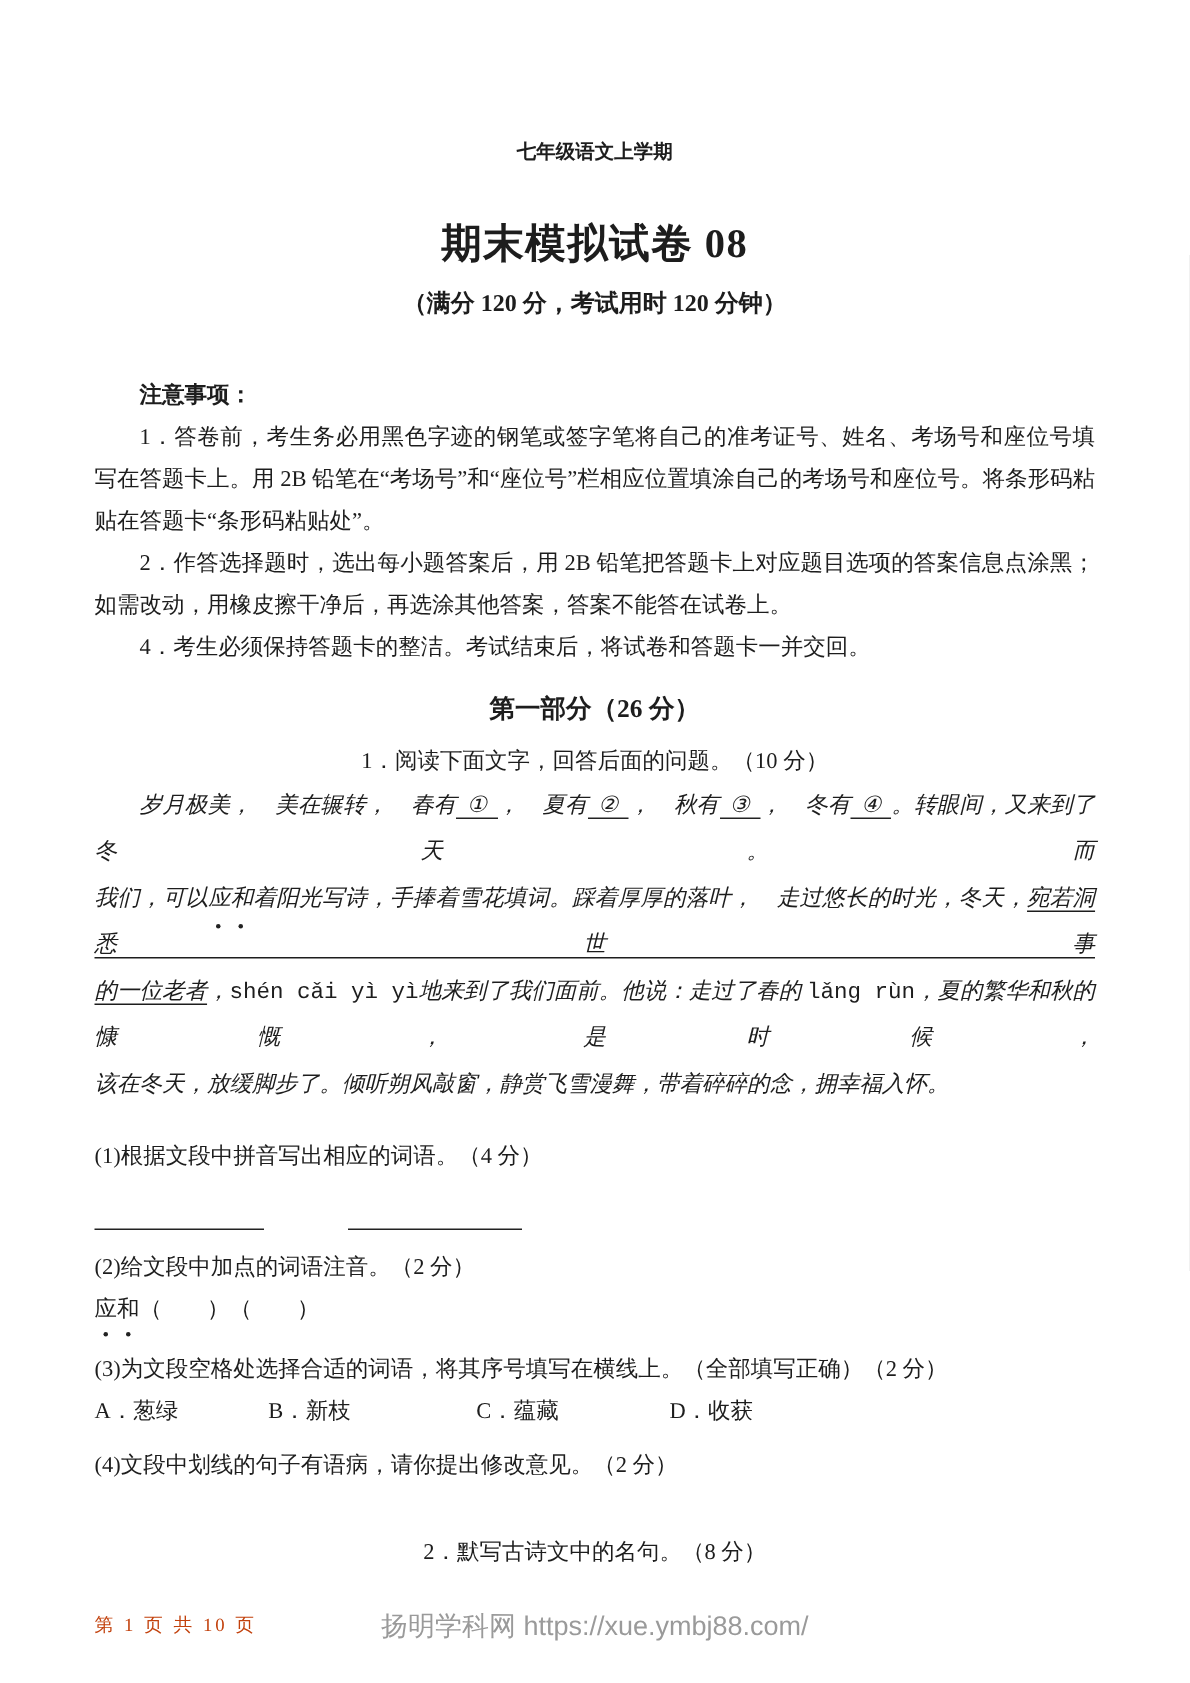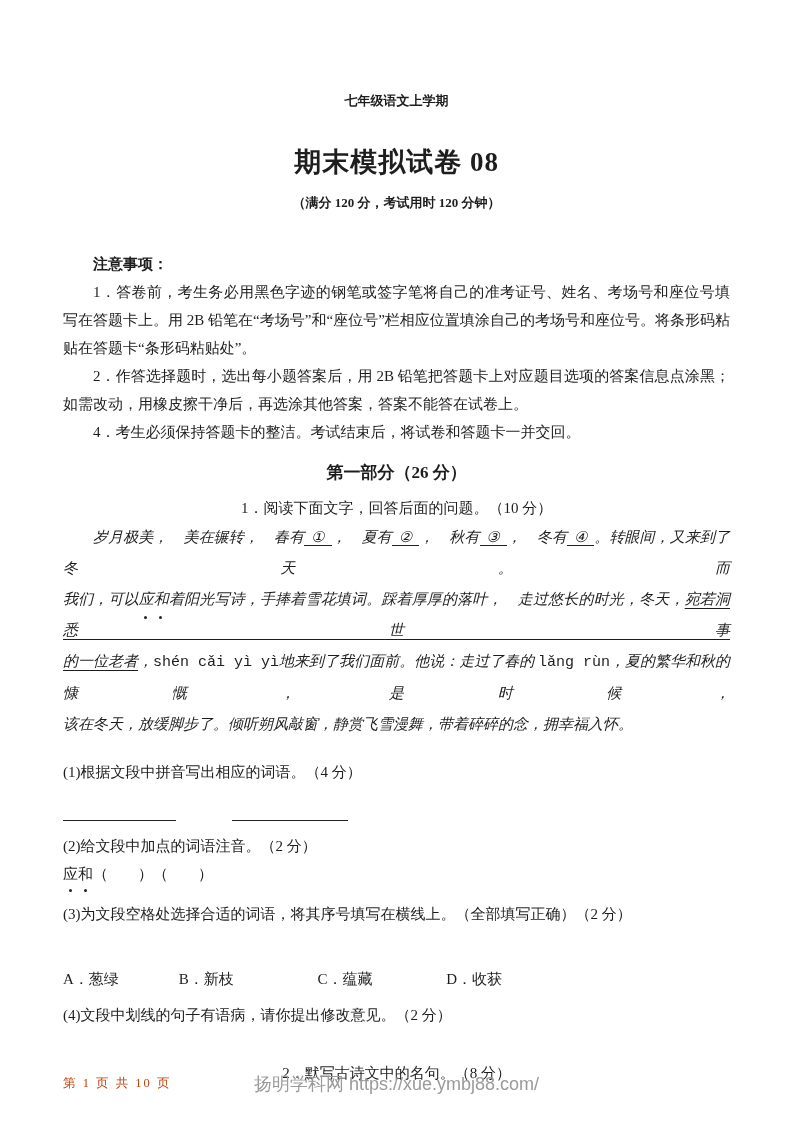--- a/index.html
+++ b/index.html
@@ -11,21 +11,21 @@
     box-sizing:border-box;
     padding:88px 63px 0 63px;
     font-family:"Liberation Serif","DejaVu Serif",serif;
     color:#1d1d1d;
     font-size:15px;
     overflow:hidden;
   }
   
   .course-title{font-size:13px;font-weight:bold;text-align:center;line-height:26px;margin:0 0 30px 0;}
   .exam-title{font-size:27px;font-weight:bold;text-align:center;line-height:36px;margin:0 0 12px 0;letter-spacing:1px;}
-  .exam-meta{font-size:13px;font-weight:bold;text-align:center;line-height:22px;margin:0;}
+  .exam-meta{font-size:16px;font-weight:bold;text-align:center;line-height:22px;margin:0;}
   
   .notice{margin-top:36px;}
   .notice-heading{font-weight:bold;line-height:28px;text-indent:2em;margin:0;}
   .notice-item{margin:0;line-height:28px;text-indent:2em;text-align:justify;}
   
   .section-heading{font-size:17px;font-weight:bold;text-align:center;line-height:30px;margin:12px 0 0 0;}
   .q-stem{line-height:28px;margin:6px 0 0 0;text-align:center;}
   
   .passage{margin-top:0;font-style:italic;}
   .passage-line{line-height:31px;text-align:justify;text-align-last:justify;}
@@ -39,21 +39,21 @@
   
   .sub-label{line-height:28px;margin:8px 0 0 0;}
   .sub-label.mt{margin-top:12px;}
   .blank-row{margin-top:16px;height:22px;}
   .blank{display:inline-block;border-bottom:1px solid #222;height:18px;vertical-align:baseline;}
   .blank-a{width:113px;margin-right:56px;}
   .blank-b{width:116px;}
   .pinyin-line{line-height:28px;margin:0;}
   .options-row{line-height:28px;margin:0;}
   .option-item{display:inline-block;}
-  .option-item:nth-child(1){width:112px;margin-top:37px;}
+  .option-item:nth-child(1){width:112px;}
   .option-item:nth-child(2){width:135px;}
   .option-item:nth-child(3){width:125px;}
   
   .q2-stem{margin-top:30px;line-height:28px;}
   
   .footer-page{position:absolute;left:63px;bottom:30px;font-size:12.5px;color:#c2410c;letter-spacing:2px;}
   .footer-site{position:absolute;left:0;bottom:26px;width:100%;text-align:center;
     font-family:"Liberation Sans","DejaVu Sans",sans-serif;font-size:18px;color:#9a9a9a;}
 </style>
 </head>

